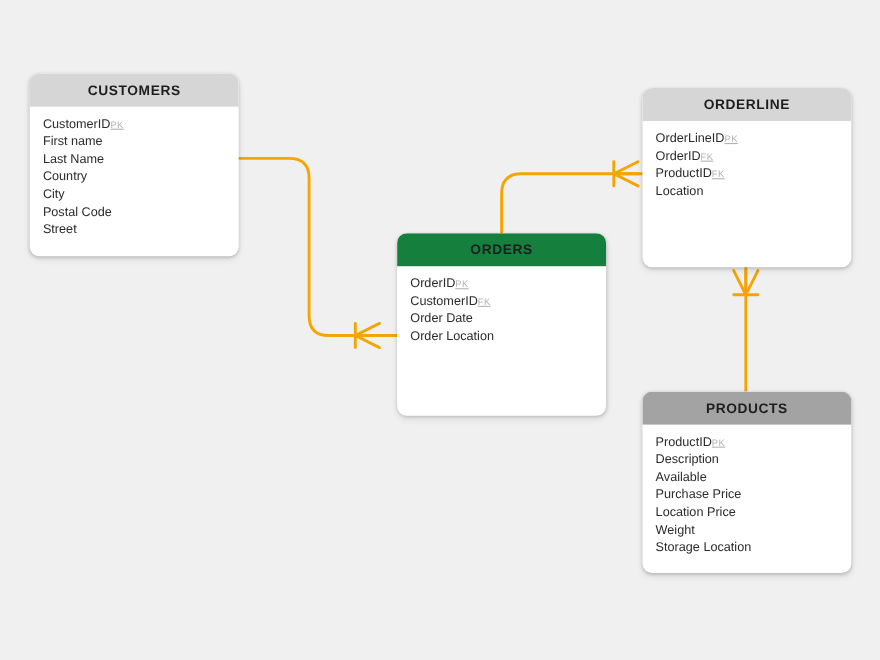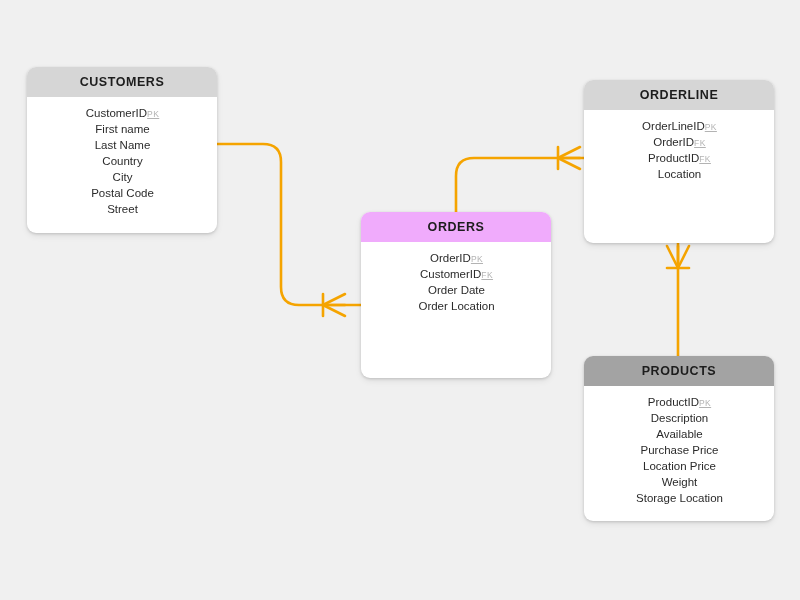--- a/index.html
+++ b/index.html
@@ -46,21 +46,21 @@
     font-weight: bold;
     color: #1d1d1d;
     letter-spacing: 0.55px;
   }
   .entity-fields {
     padding: 10px 11px 10px 12px;
   }
   .field-row {
     display: flex;
     align-items: baseline;
-    justify-content: center;
+    justify-content: flex-start;
     height: 16px;
   }
   .field-name {
     font-size: 11.5px;
     color: #2b2b2b;
     white-space: nowrap;
   }
   .field-key {
     font-size: 8.5px;
     color: #b3b3b3;
@@ -128,21 +128,21 @@
           <span class="field-key" style="color: rgb(179, 179, 179);"></span>
         </div>
         <div class="field-row">
           <span class="field-name">Street</span>
           <span class="field-key" style="color: rgb(179, 179, 179);"></span>
         </div>
       </div>
   </div>
 
   <div class="entity" style="left: 361px; top: 212px; width: 190px; height: 166px; background: rgb(255, 255, 255);">
-    <div class="entity-header" style="background: #f0abfc;">
+    <div class="entity-header" style="background: #15803d;">
       <span class="entity-title">ORDERS</span>
     </div>
     <div class="entity-fields">
         <div class="field-row">
           <span class="field-name">OrderID</span>
           <span class="field-key" style="color: rgb(179, 179, 179);">PK</span>
         </div>
         <div class="field-row">
           <span class="field-name">CustomerID</span>
           <span class="field-key" style="color: rgb(179, 179, 179);">FK</span>

